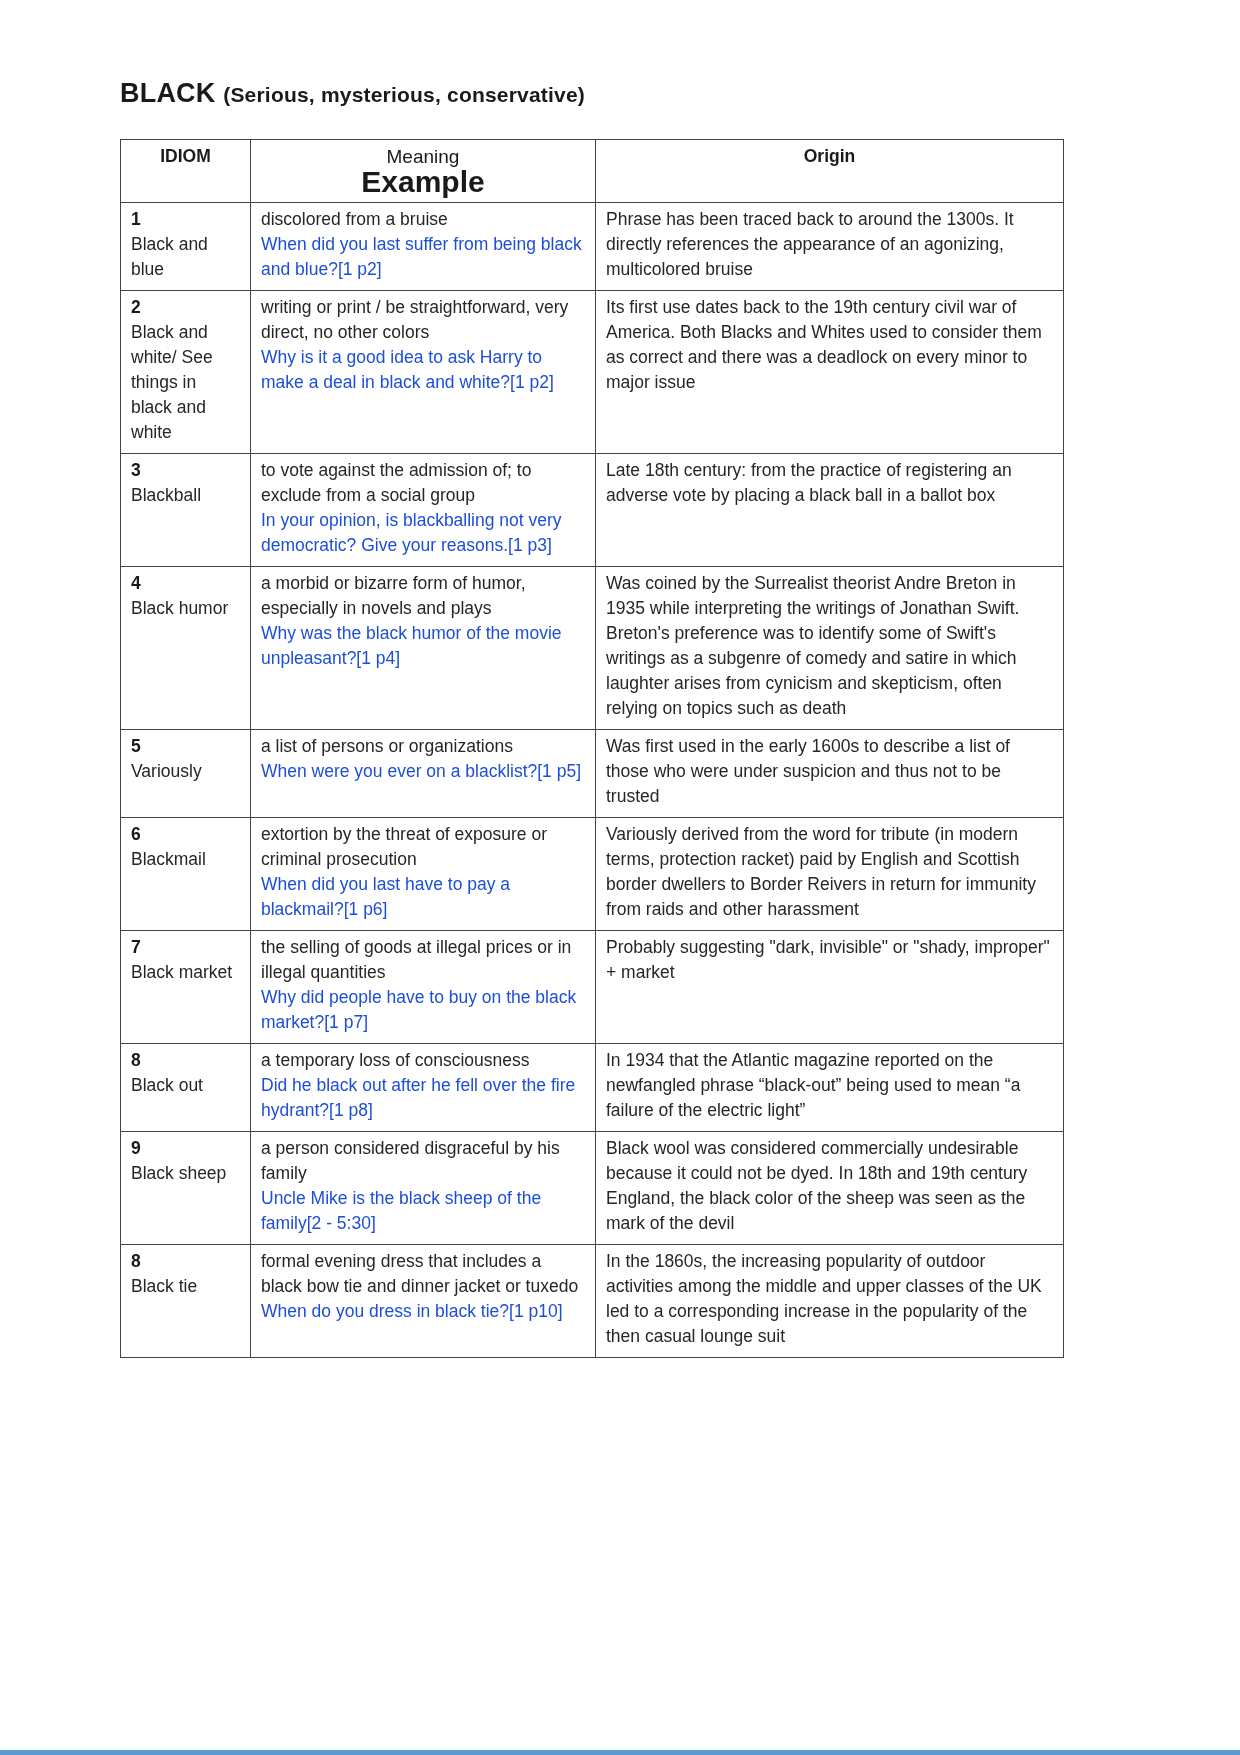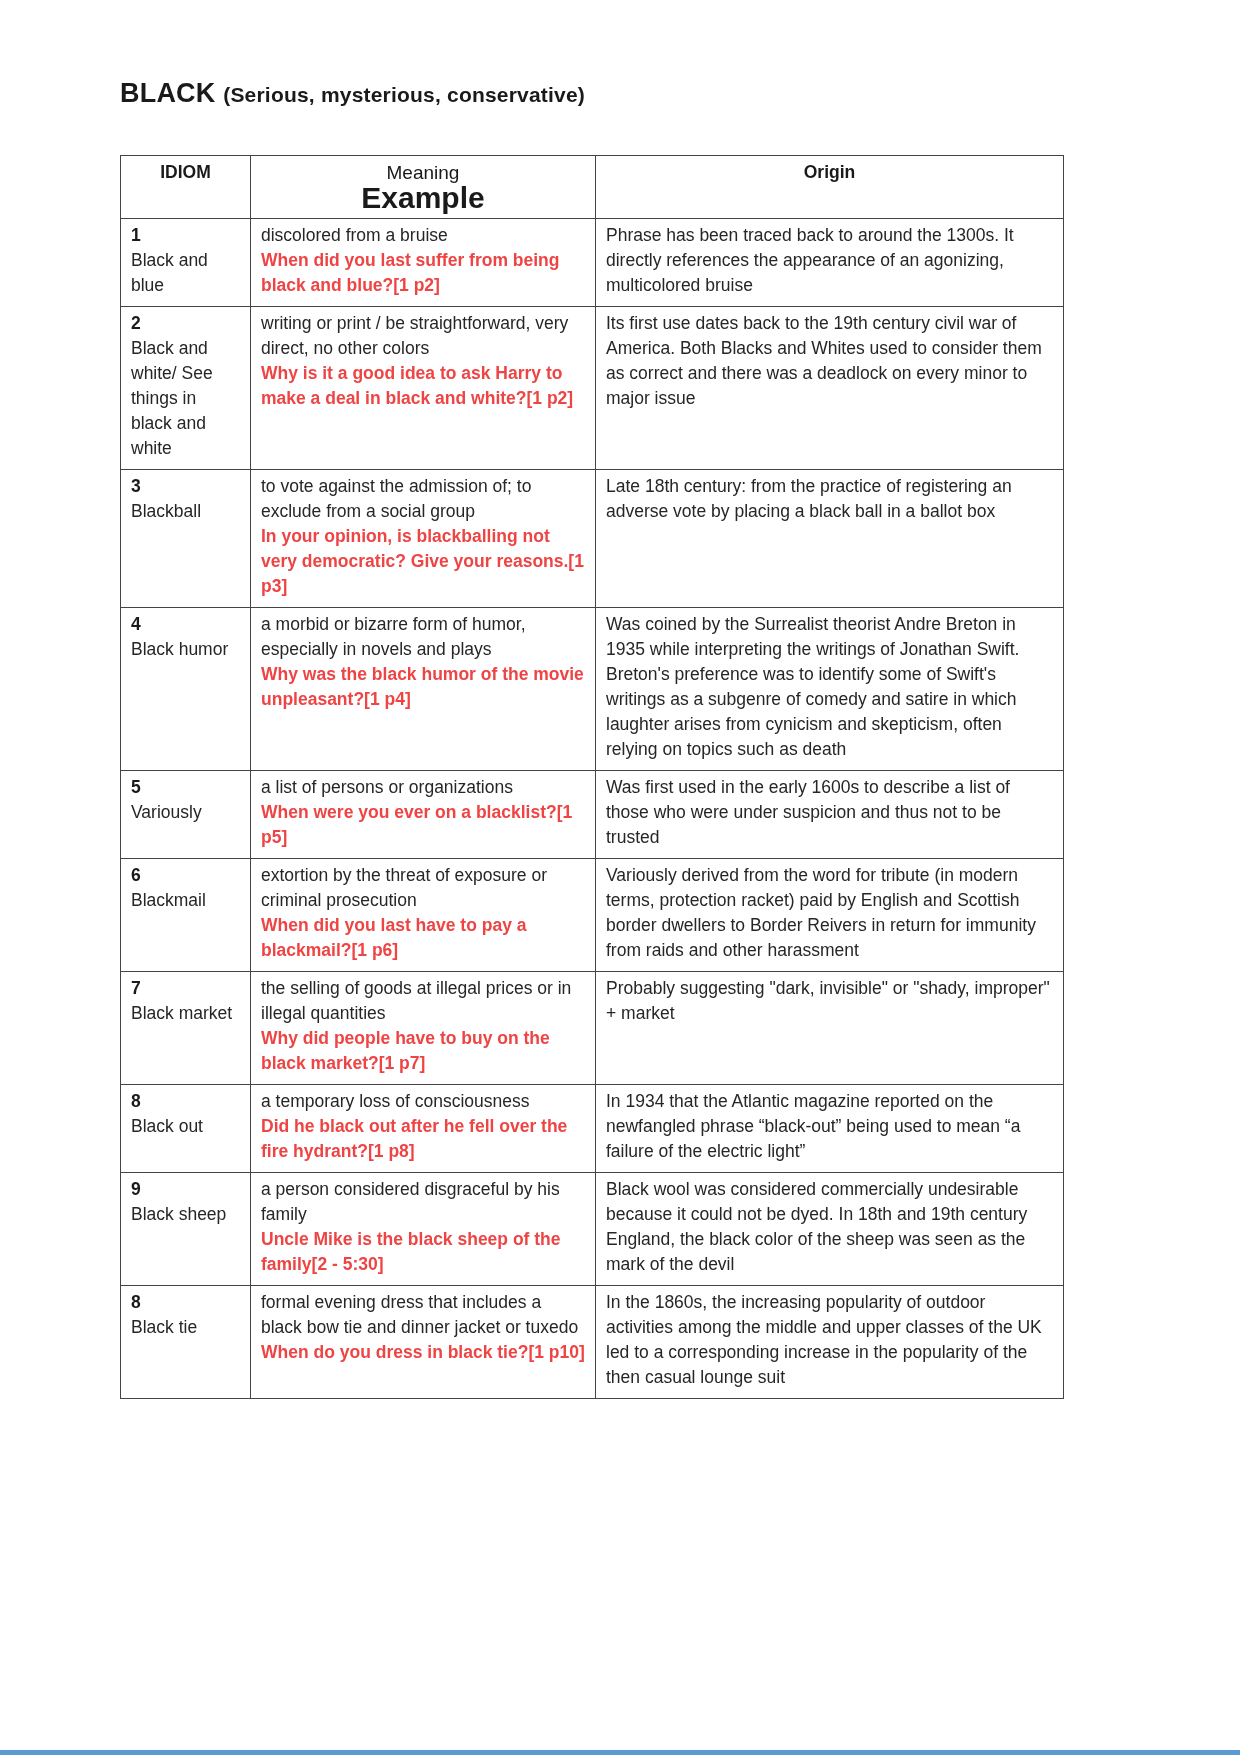--- a/index.html
+++ b/index.html
@@ -8,39 +8,39 @@
     background: #ffffff;
     font-family: "Liberation Sans", sans-serif;
     color: #262626;
     overflow: hidden;
     position: relative;
   }
   .page { padding: 78px 16px 0 120px; }
   .doc-title { font-size: 27px; font-weight: 700; color: #1a1a1a; letter-spacing: 0.2px; }
   .doc-title .sub { font-size: 21px; font-weight: 700; }
   table.idioms {
-    margin-top: 46px;
+    margin-top: 30px;
     border-collapse: collapse;
     width: 943px;
     table-layout: fixed;
   }
   table.idioms th, table.idioms td {
     border: 1px solid #444444;
     vertical-align: top;
     font-size: 17.5px;
     line-height: 25px;
     padding: 4px 10px 8px 10px;
   }
   th.h-idiom { width: 130px; text-align: center; vertical-align: middle; font-size: 23px; font-weight: 700; color: #1a1a1a; }
   th.h-meaning { width: 345px; text-align: center; vertical-align: middle; padding: 8px 10px; }
   th.h-origin { width: 468px; vertical-align: middle; font-size: 23px; font-weight: 700; color: #1a1a1a; }
   .h-meaning .line1 { font-size: 19px; font-weight: 400; color: #1a1a1a; }
   .h-meaning .line2 { font-size: 30px; font-weight: 700; color: #1a1a1a; }
   td .num { font-weight: 700; color: #1a1a1a; }
-  td .example { font-weight: 700; color: #ef4444; }
+  td .example { font-weight: 400; color: #1d4ed8; }
   .accent-bar {
     position: absolute;
     left: 0; bottom: 0;
     width: 100%; height: 5px;
   }
 </style>
 </head>
 <body>
 
 <div class="page">

